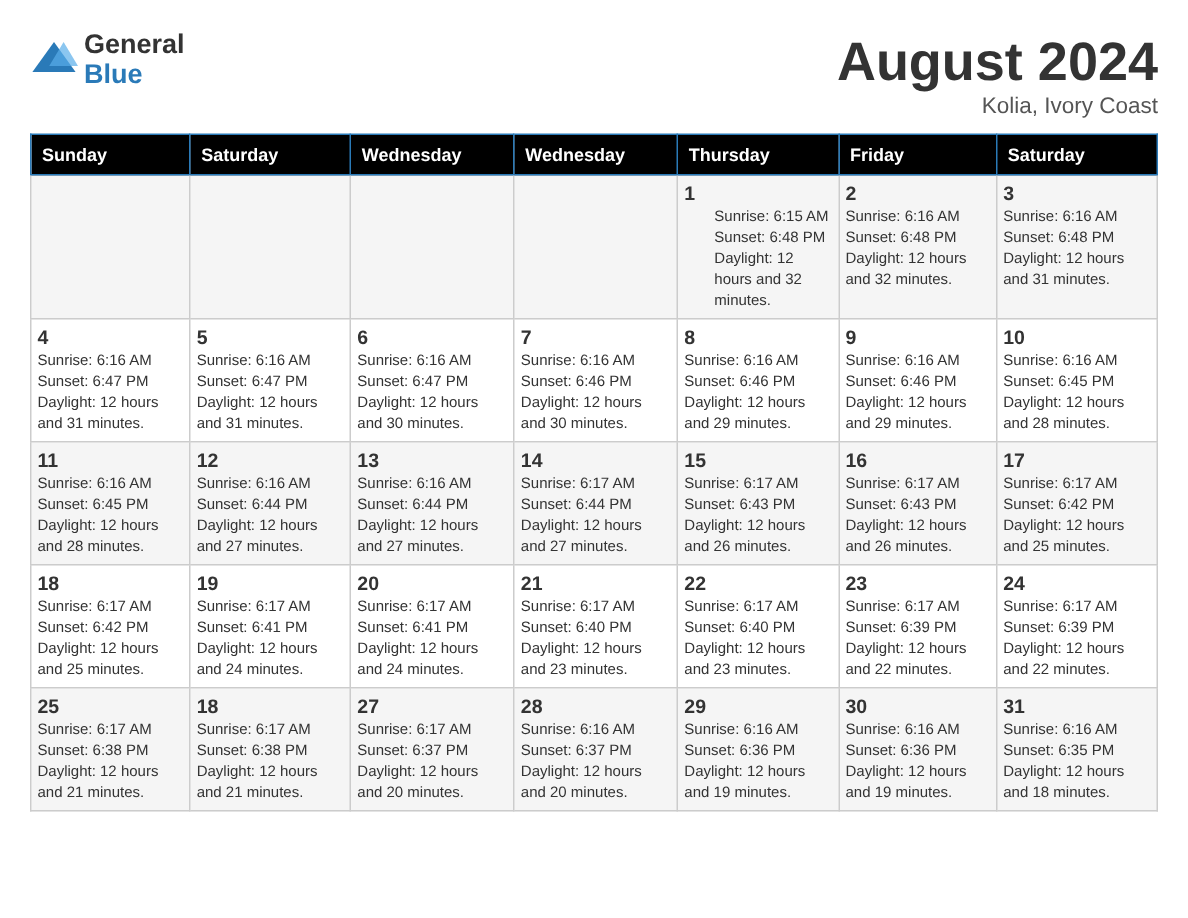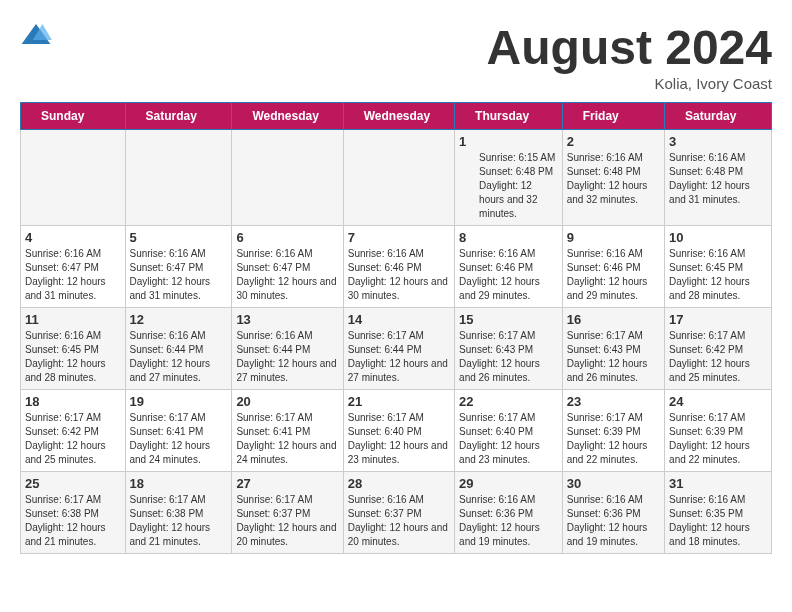--- a/index.html
+++ b/index.html
@@ -37,37 +37,37 @@
     }
     .logo-icon {
       width: 32px;
       height: 32px;
       margin-right: 4px;
     }
     .title-block {
       text-align: right;
     }
     .month-year {
-      font-size: 48px;
+      font-size: 36px;
       font-weight: bold;
       color: #333;
     }
     .location {
       font-size: 15px;
       color: #555;
     }
     table {
       width: 100%;
       border-collapse: collapse;
       font-size: 11px;
     }
     thead tr th {
-      background-color: #be185d;
+      background-color: #000000;
       color: #fff;
-      padding: 6px 20px;
+      padding: 6px 7px;
       text-align: left;
       font-size: 12px;
       border: 1px solid #2a7ab8;
     }
     tbody tr td {
       border: 1px solid #ccc;
       vertical-align: top;
       padding: 4px;
       width: 113px;
       height: 80px;
@@ -96,20 +96,24 @@
   </style>
 </head>
 <body>
 
 <div class="header">
   <div class="logo">
     <svg class="logo-icon" viewBox="0 0 40 40" xmlns="http://www.w3.org/2000/svg">
       <polygon points="20,5 38,30 2,30" fill="#2a7ab8"></polygon>
       <polygon points="28,5 40,25 16,25" fill="#5aaeea" opacity="0.7"></polygon>
     </svg>
+    <div class="logo-text">
+      <span class="logo-general">General</span>
+      <span class="logo-blue">Blue</span>
+    </div>
   </div>
   <div class="title-block">
     <div class="month-year">August 2024</div>
     <div class="location">Kolia, Ivory Coast</div>
   </div>
 </div>
 
 <table>
   <thead>
     <tr>

